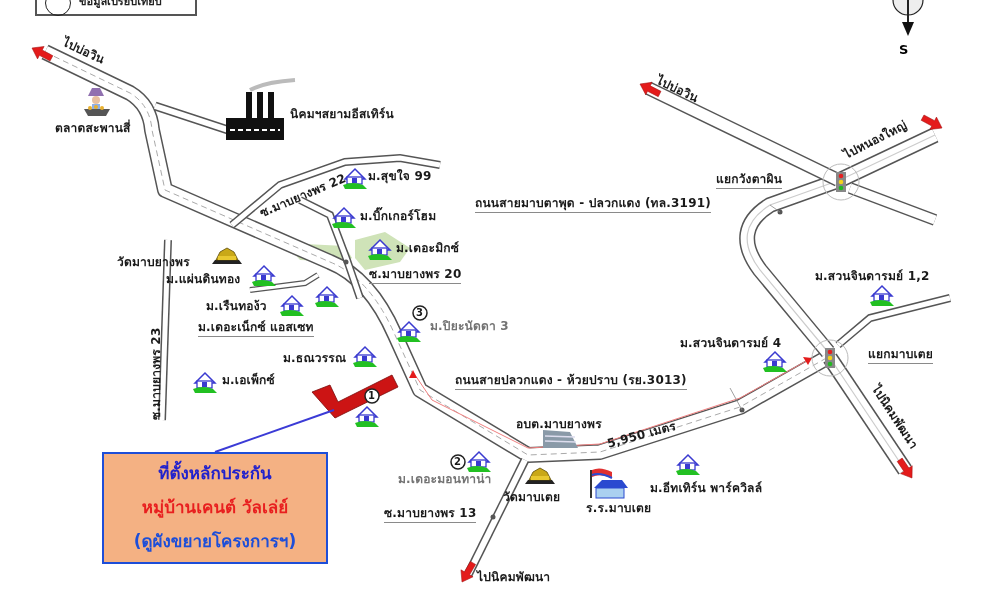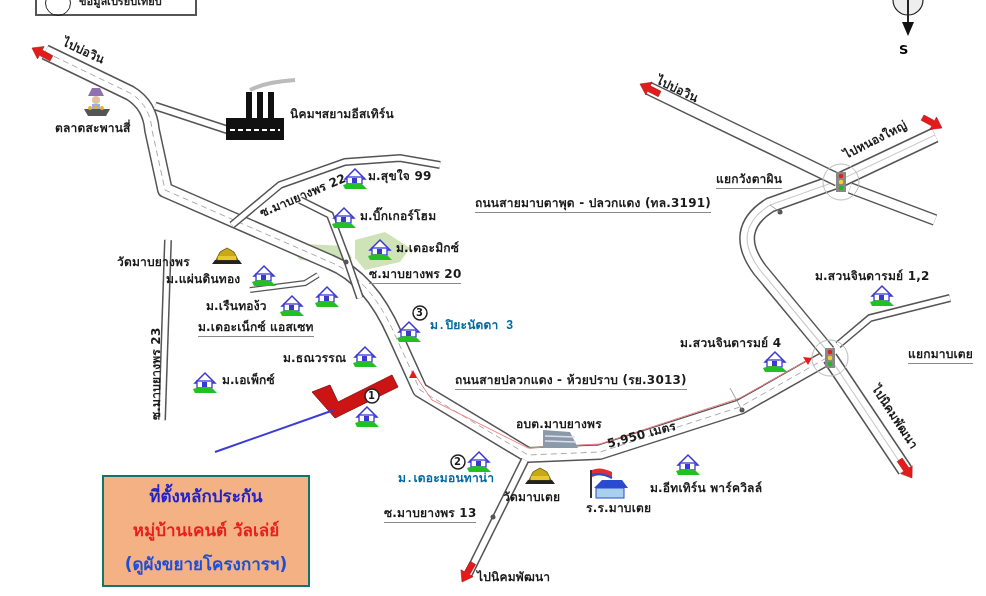--- a/index.html
+++ b/index.html
@@ -1,25 +1,25 @@
 <!DOCTYPE html>
 <html><head>
 <meta charset="utf-8">
 <style>
   html, body { margin:0; padding:0; background:#ffffff; }
   body { width:986px; height:596px; position:relative; overflow:hidden;
          font-family:"DejaVu Sans", sans-serif; }
   #map { position:absolute; left:0; top:0; width:986px; height:596px; }
   .lbl { position:absolute; font-weight:bold; font-size:12px; color:#1a1a1a;
          white-space:nowrap; line-height:1; letter-spacing:0.2px; }
-  .lbl.blue { color:#0369a1;font-family:Liberation Mono, monospace; }
+  .lbl.blue { color:#737373; }
   .lbl.ul { border-bottom:1px solid #8a8a8a; padding-bottom:3px; }
-  .callout { position:absolute; left:102px; top:452px; width:208px; height:112px;
-             background:#f4b183; border:2px solid #0f766e; box-sizing:border-box;
-             text-align:center; font-weight:bold; font-size:17px;margin-top:23px; }
+  .callout { position:absolute; left:102px; top:452px; width:226px; height:112px;
+             background:#f4b183; border:2px solid #1d4ed8; box-sizing:border-box;
+             text-align:center; font-weight:bold; font-size:17px; }
   .callout div { line-height:34px; }
   .c1 { color:#2222cc; margin-top:2px; }
   .c2 { color:#e81f1f; }
   .c3 { color:#1d4ed8; }
   .legend { position:absolute; left:35px; top:-16px; width:162px; height:32px;
             border:2px solid #555; box-sizing:border-box; background:#fff; }
   .legend .circ { position:absolute; left:8px; top:4px; width:24px; height:24px;
                   border:1px solid #222; border-radius:50%; }
   .legend .t { position:absolute; left:42px; top:6px; font-size:11px; font-weight:bold; color:#222; }
   .compass-s { position:absolute; left:899px; top:42px; font-size:13px; font-weight:bold; }
@@ -223,21 +223,21 @@
 <div class="lbl" style="left:880px;top:383px;transform:rotate(57deg);transform-origin:left top;">ไปนิคมพัฒนา</div>
 <div class="lbl" style="left:477px;top:571px;">ไปนิคมพัฒนา</div>
 
 <div class="lbl" style="left:55px;top:122px;">ตลาดสะพานสี่</div>
 <div class="lbl" style="left:290px;top:108px;">นิคมฯสยามอีสเทิร์น</div>
 <div class="lbl" style="left:117px;top:256px;">วัดมาบยางพร</div>
 <div class="lbl" style="left:503px;top:491px;">วัดมาบเตย</div>
 <div class="lbl" style="left:586px;top:502px;">ร.ร.มาบเตย</div>
 <div class="lbl" style="left:516px;top:418px;">อบต.มาบยางพร</div>
 <div class="lbl ul" style="left:716px;top:173px;">แยกวังตาผิน</div>
-<div class="lbl ul" style="left:868px;top:348px;margin-left:40px;">แยกมาบเตย</div>
+<div class="lbl ul" style="left:868px;top:348px;">แยกมาบเตย</div>
 
 <div class="lbl" style="left:368px;top:170px;">ม.สุขใจ 99</div>
 <div class="lbl" style="left:360px;top:210px;">ม.บิ๊กเกอร์โฮม</div>
 <div class="lbl" style="left:396px;top:242px;">ม.เดอะมิกซ์</div>
 <div class="lbl" style="left:166px;top:273px;">ม.แผ่นดินทอง</div>
 <div class="lbl" style="left:206px;top:300px;">ม.เรืนทอง้ว</div>
 <div class="lbl ul" style="left:198px;top:321px;">ม.เดอะเน็กซ์ แอสเซท</div>
 <div class="lbl" style="left:283px;top:352px;">ม.ธณวรรณ</div>
 <div class="lbl" style="left:222px;top:374px;">ม.เอเพ็กซ์</div>
 <div class="lbl blue" style="left:430px;top:320px;">ม.ปิยะนัดดา 3</div>

